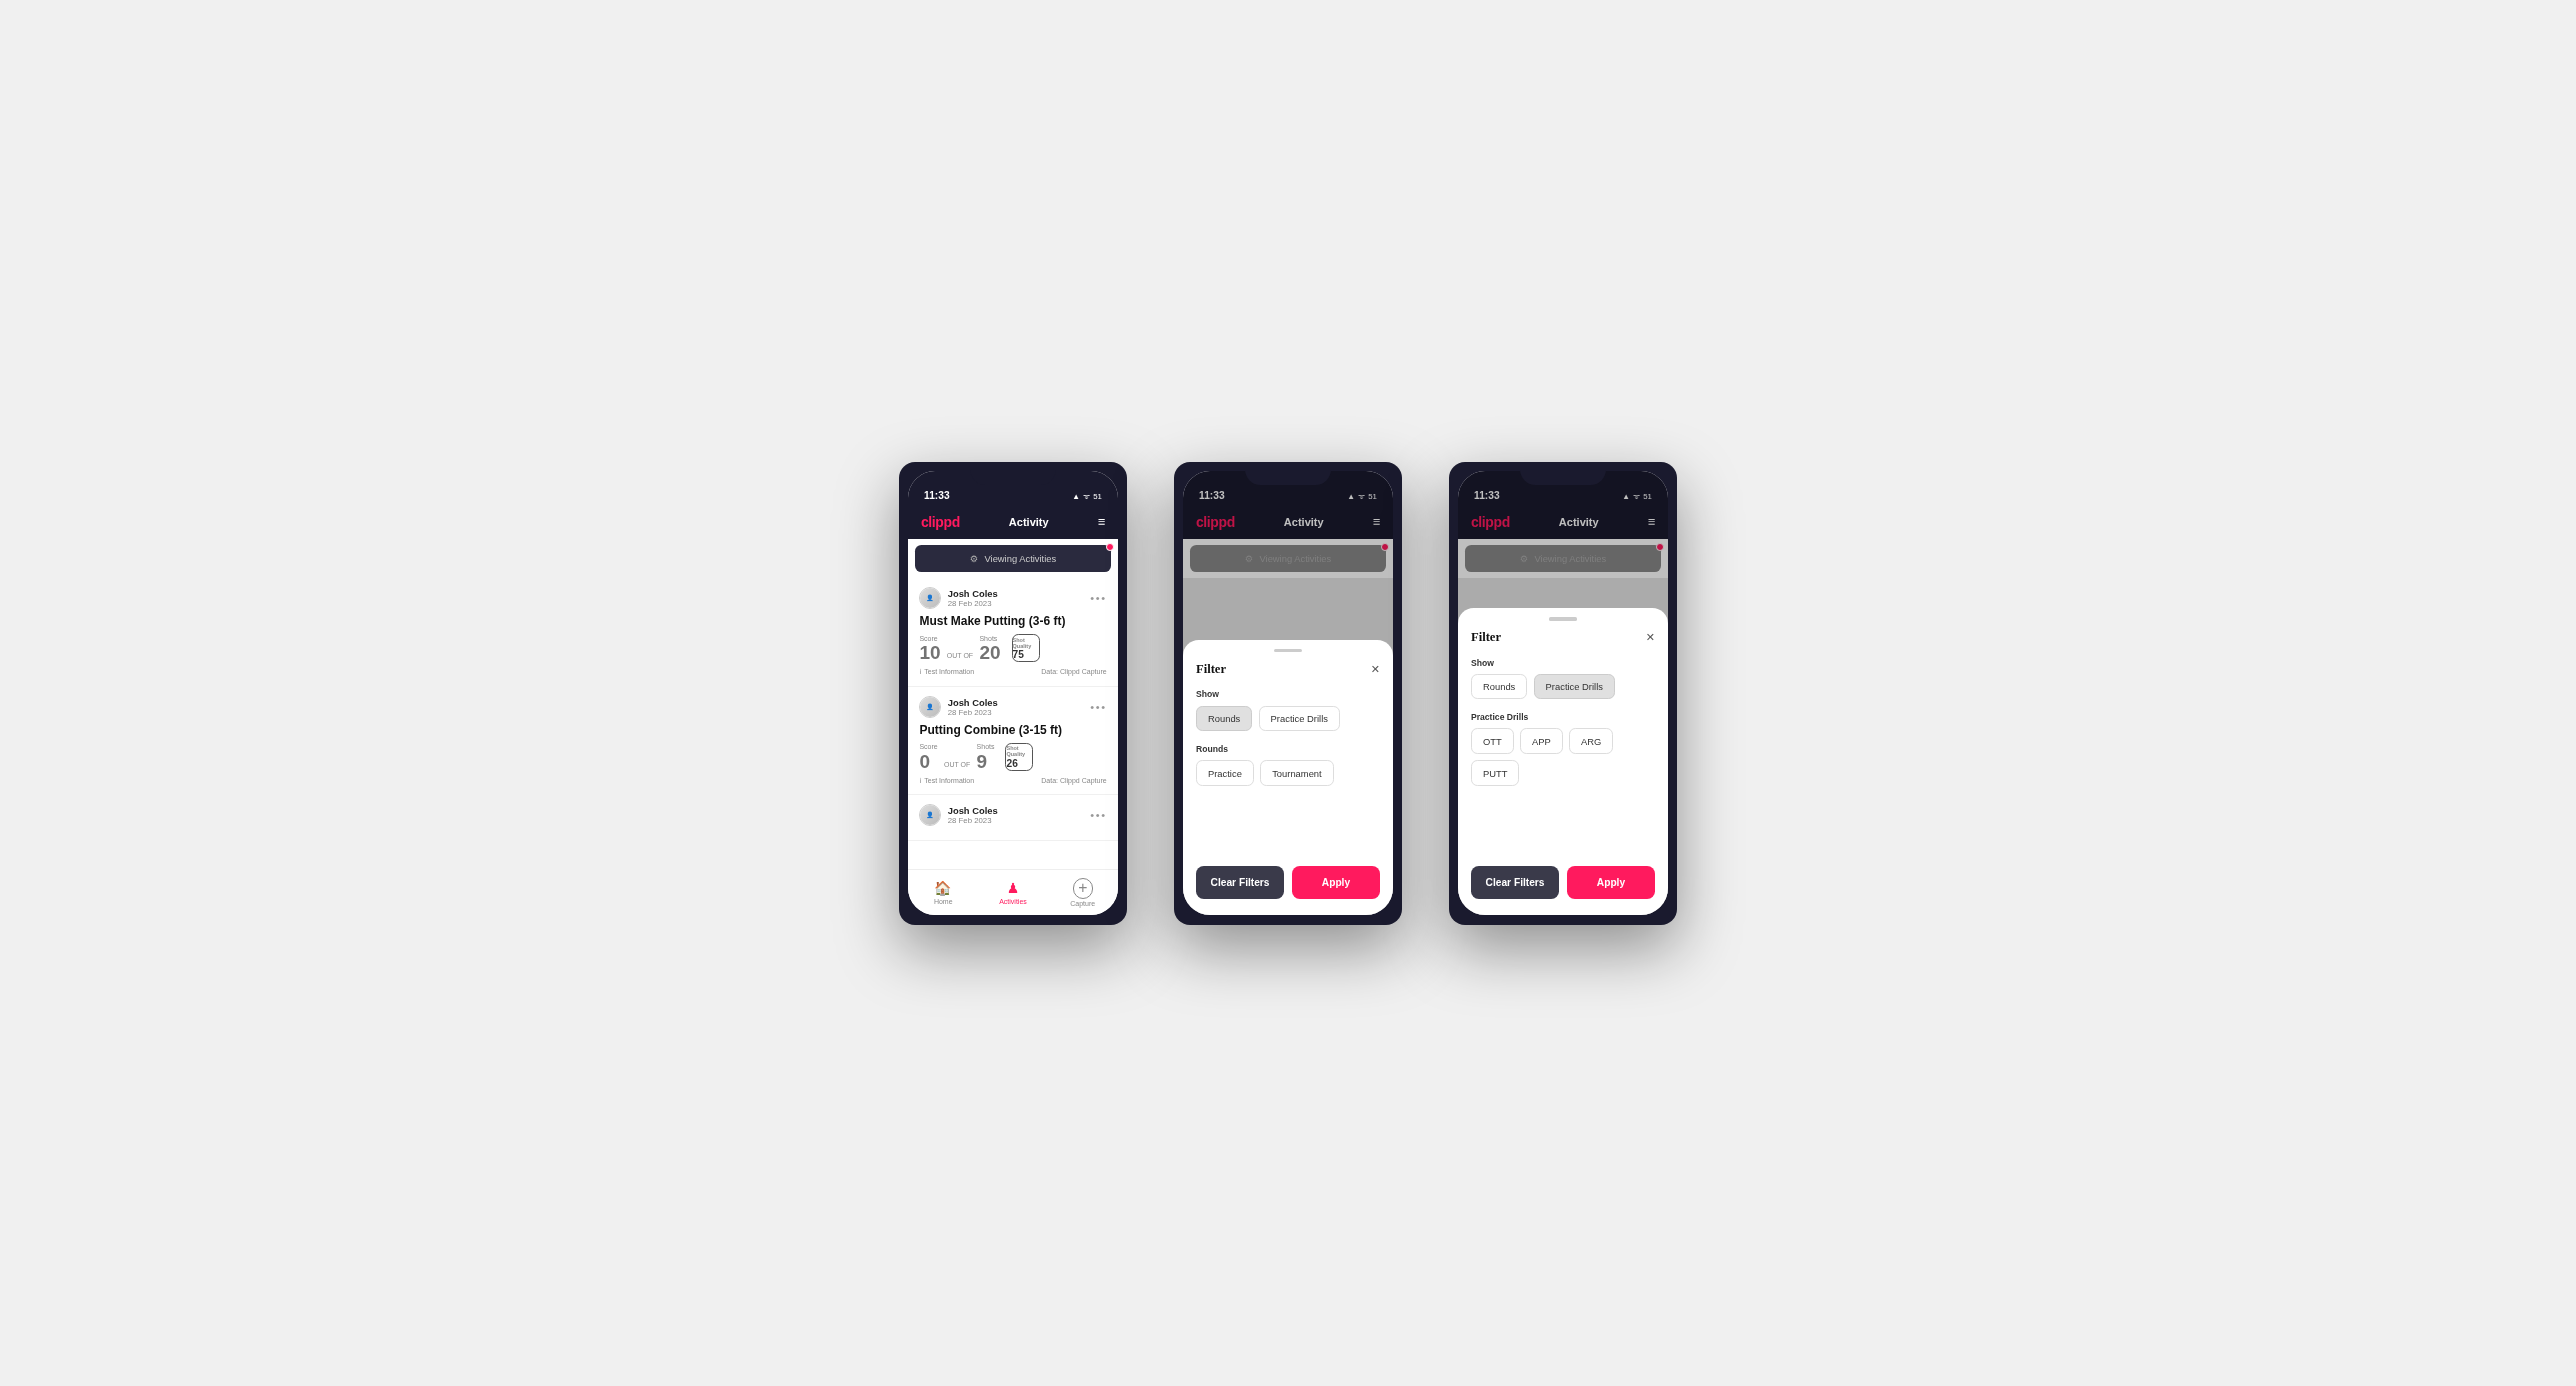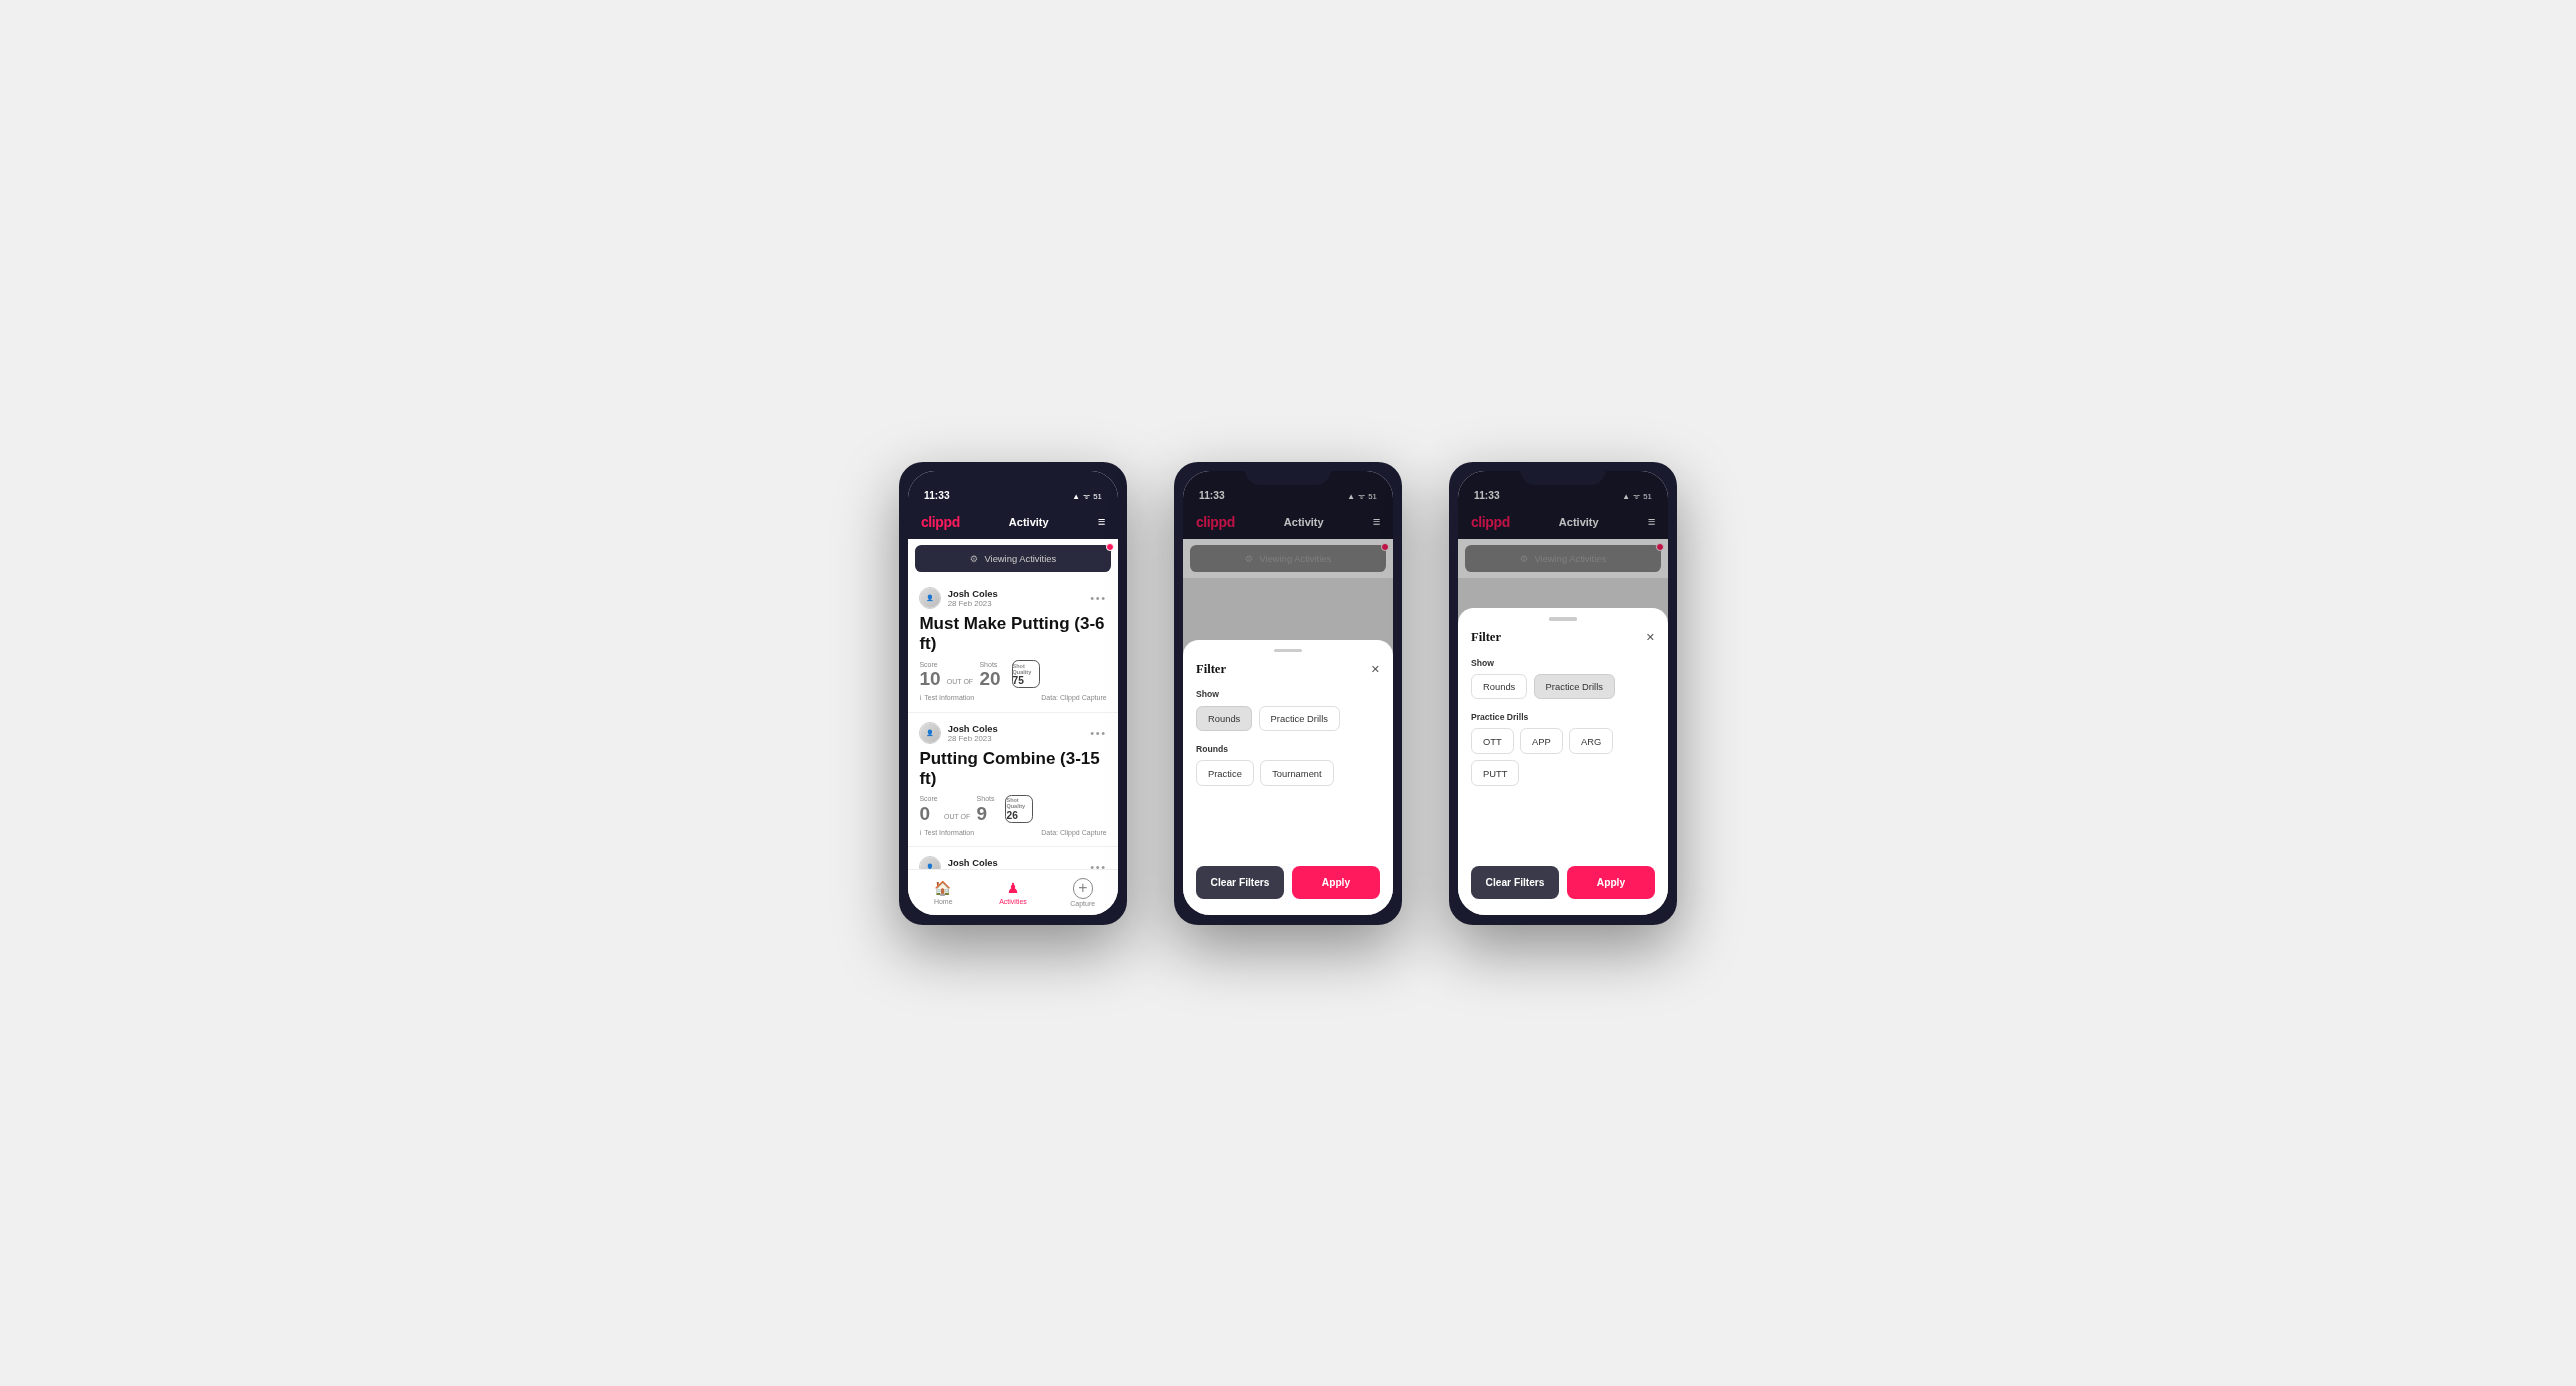--- a/index.html
+++ b/index.html
@@ -16,21 +16,21 @@
       gap: 47px;
       align-items: center;
       padding: 47px;
     }
 
     
     .phone {
       width: 228px;
       height: 463px;
       background: #1a1a2e;
-      border-radius: 24px;
+      border-radius: 16px;
       padding: 9.4px;
       box-shadow: 0 23.5px 63px rgba(0,0,0,0.4);
       position: relative;
     }
     .phone-inner {
       width: 100%;
       height: 100%;
       background: #fff;
       border-radius: 27px;
       overflow: hidden;
@@ -189,21 +189,21 @@
     .user-date {
       font-size: 7.8px;
       color: #888;
     }
     .more-dots {
       color: #999;
       font-size: 11px;
       letter-spacing: 1.6px;
     }
     .activity-title {
-      font-size: 17px;
+      font-size: 12px;
       font-weight: 700;
       color: #111;
       margin-bottom: 6.3px;
     }
     .stats-row {
       display: flex;
       align-items: flex-end;
       gap: 4.7px;
       margin-bottom: 4.7px;
     }

